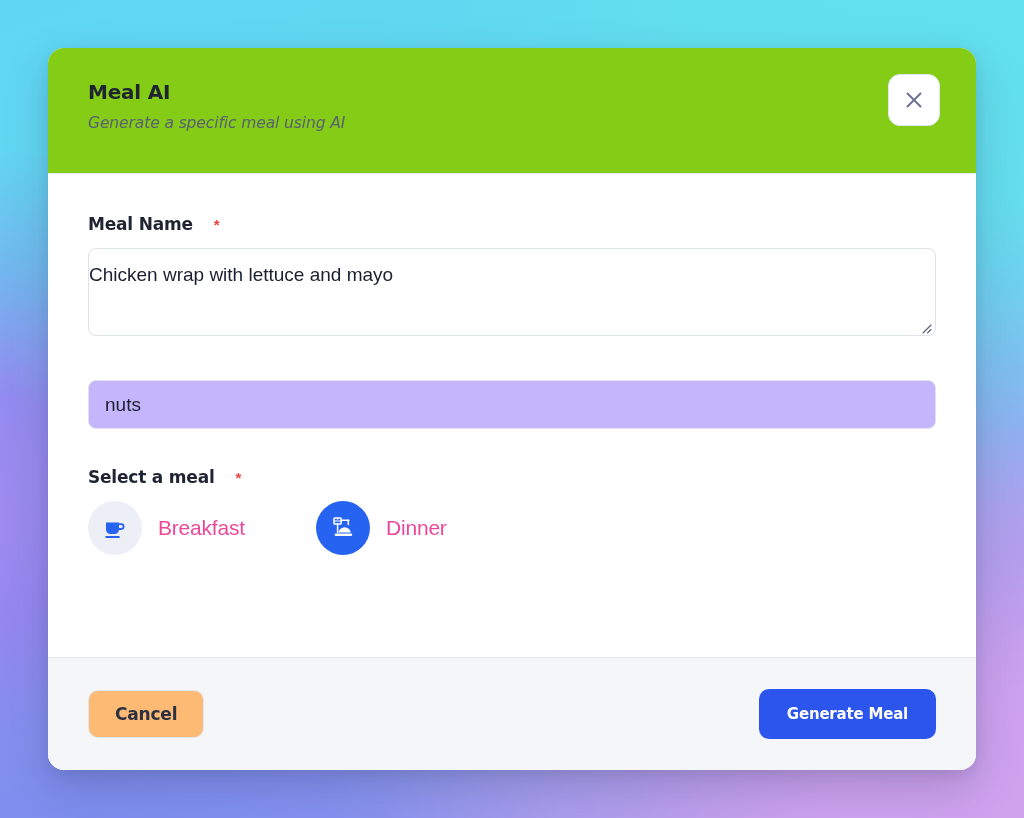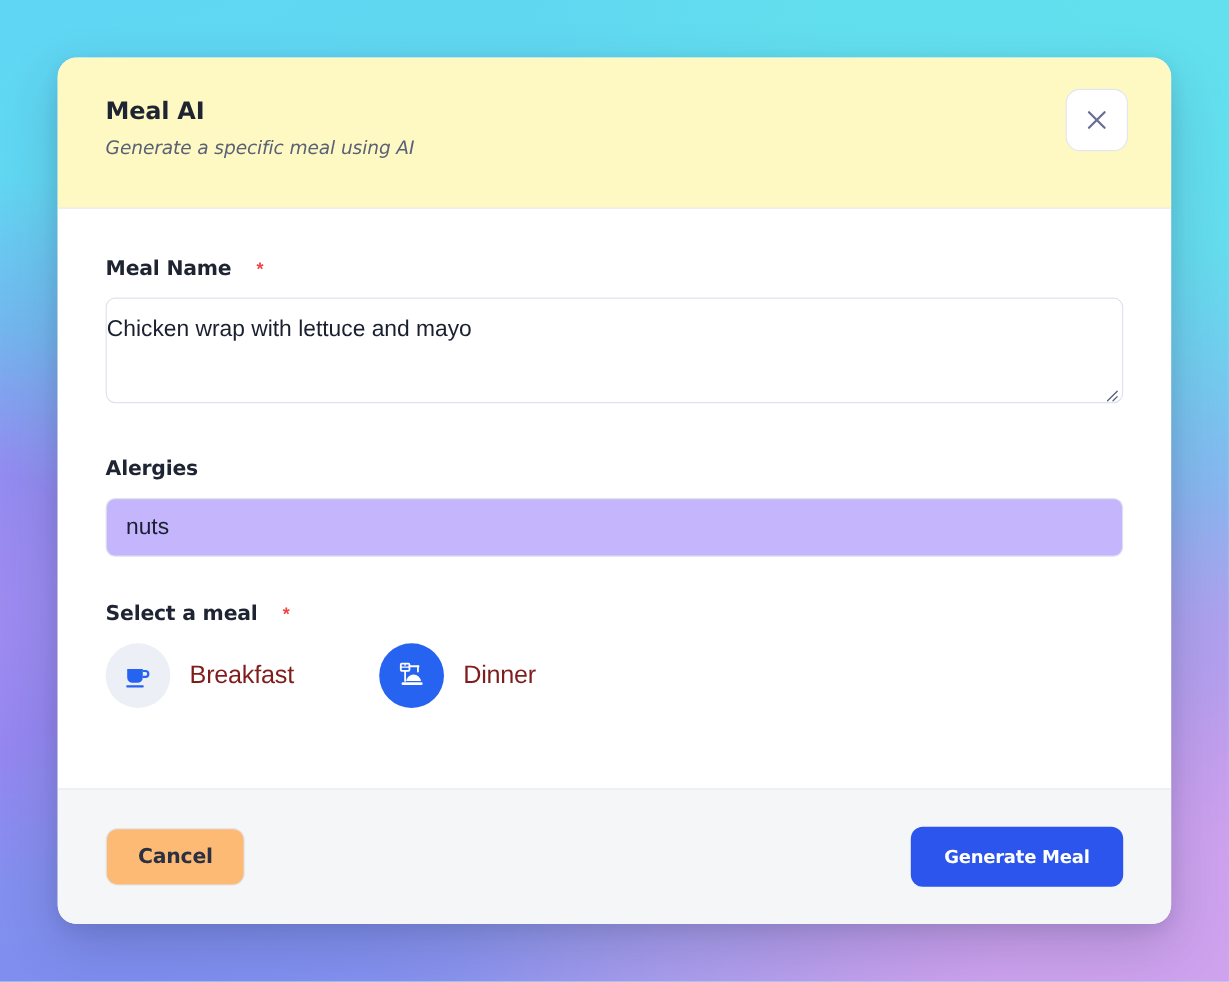--- a/index.html
+++ b/index.html
@@ -38,21 +38,21 @@
     background: #ffffff;
     border-radius: 16px;
     box-shadow: 0 18px 44px rgba(40, 50, 90, 0.22), 0 4px 12px rgba(40, 50, 90, 0.10);
     display: flex;
     flex-direction: column;
     overflow: hidden;
   }
 
   
   .dlg-header {
-    background: #fef9c3;
+    background: #84cc16;
     border-bottom: 1px solid #e6e9f2;
     padding: 26px 36px 24px 40px;
     display: flex;
     align-items: flex-start;
     justify-content: space-between;
     flex: 0 0 auto;
     height: 126px;
   }
   .hdr-texts { padding-top: 6px; }
   .dlg-title {
@@ -172,21 +172,21 @@
     background: #eceff5;
     display: flex;
     align-items: center;
     justify-content: center;
     flex: 0 0 auto;
   }
   .meal-opt.selected .meal-icon { background: #2563f0; }
   .meal-label {
     font-family: "Liberation Sans", sans-serif;
     font-size: 21px;
-    color: #7f1d1d;
+    color: #ec4899;
     letter-spacing: -0.2px;
   }
 
   
   .dlg-footer {
     flex: 0 0 auto;
     height: 113px;
     background: #f5f6f8;
     border-top: 1px solid #e6e9f2;
     display: flex;
@@ -253,23 +253,20 @@
         <textarea class="meal-textarea" placeholder="" style="">Chicken wrap with lettuce and mayo</textarea>
         <span class="resize-grip">
           <svg width="14" height="14" viewBox="0 0 14 14" fill="none">
             <path d="M13 5 L5 13 M13 9.5 L9.5 13" stroke="#5a5f75" stroke-width="1.1" stroke-linecap="round"></path>
           </svg>
         </span>
       </div>
     </div>
 
     <div class="field-block-2">
-      <div class="field-label">
-        <span>Alergies</span>
-      </div>
       <input class="text-input" type="text" value="nuts" style="">
     </div>
 
     <div class="field-block-3">
       <div class="field-label">
         <span>Select a meal</span>
         <span class="req-star">*</span>
       </div>
 
       <div class="meal-options">

